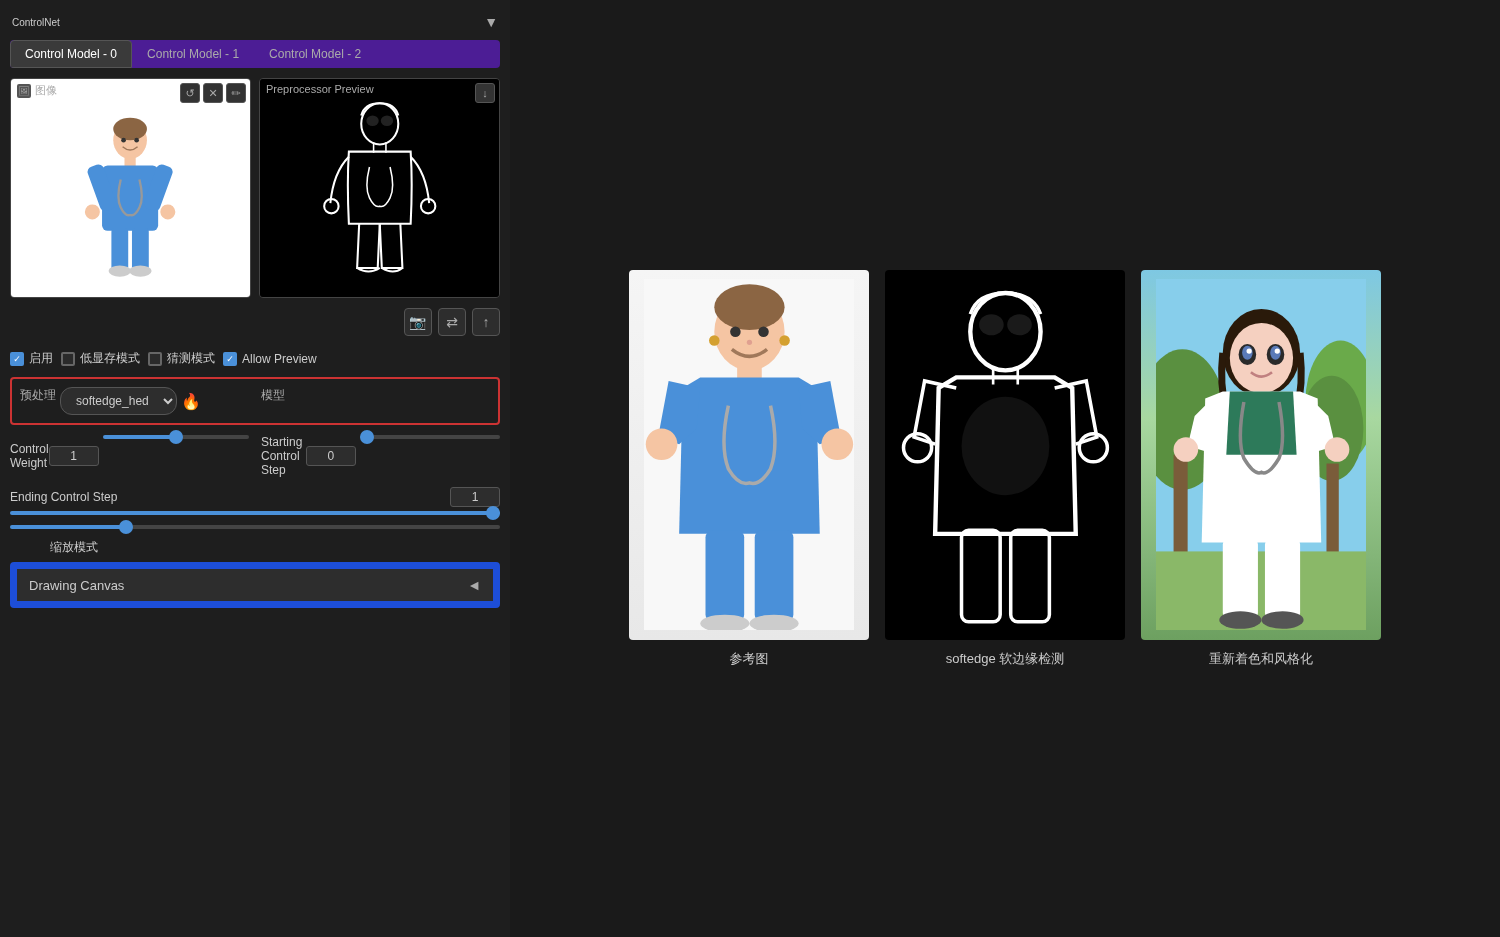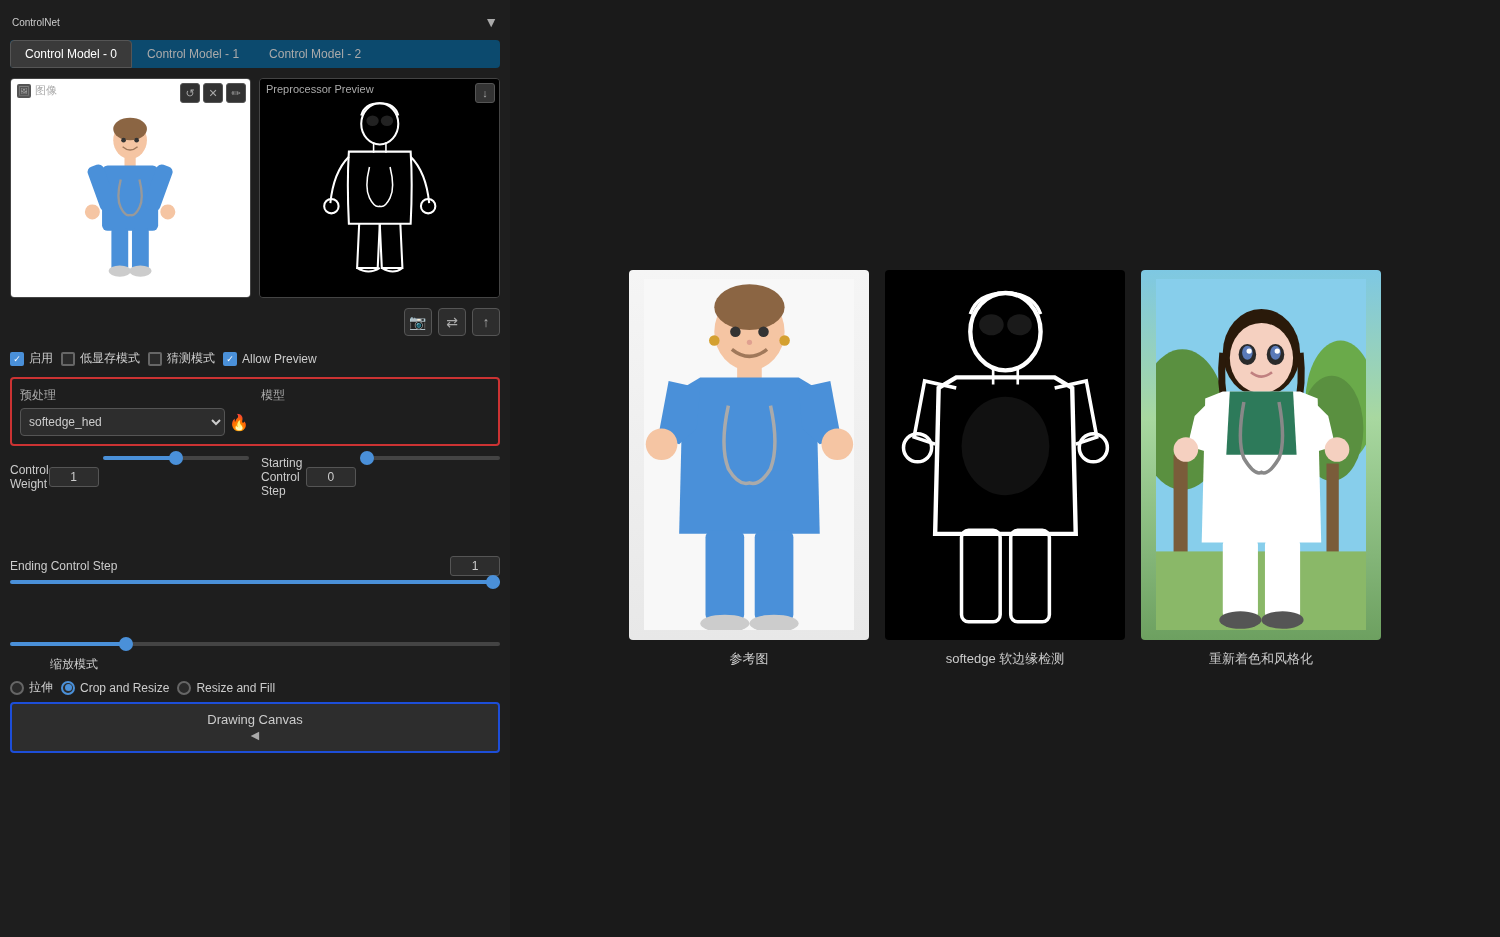--- a/index.html
+++ b/index.html
@@ -39,21 +39,21 @@
     }
     .collapse-arrow {
       color: #aaa;
       font-size: 14px;
     }
 
     
     .tabs-row {
       display: flex;
       gap: 0;
-      background: #0c4a6e;
+      background: #4c1d95;
       border-radius: 4px;
       overflow: hidden;
     }
     .tab {
       padding: 6px 14px;
       cursor: pointer;
       color: #aaa;
       font-size: 12px;
       border: 1px solid transparent;
     }
@@ -186,39 +186,39 @@
       border-radius: 4px;
       padding: 8px;
     }
     .model-row {
       display: flex;
       gap: 12px;
     }
     .model-col {
       flex: 1;
       display: flex;
-      flex-direction: column;
+      flex-direction: row;
       gap: 4px;
     }
     .model-col-label {
       color: #aaa;
       font-size: 12px;
     }
     .select-row {
       display: flex;
       align-items: center;
       gap: 4px;
     }
     .model-select {
       flex: 1;
       background: #2d2d2d;
       border: 1px solid #555;
-      border-radius: 4px;
-      color: #ccc;
-      padding: 5px 4px;
+      border-radius: 12px;
+      color: #ccc;
+      padding: 5px 11px;
       font-size: 12px;
       cursor: pointer;
     }
     .fire-icon {
       color: #ff6600;
       font-size: 16px;
     }
     .refresh-btn {
       width: 28px;
       height: 28px;
@@ -237,21 +237,20 @@
     .sliders-section {
       display: flex;
       flex-direction: column;
       gap: 10px;
       padding: 4px 0;
     }
     .slider-row {
       display: flex;
       flex-direction: column;
       gap: 4px;
-      margin-top: 48px;
     }
     .slider-header {
       display: flex;
       justify-content: space-between;
       align-items: center;
     }
     .slider-label {
       color: #ccc;
       font-size: 12px;
     }
@@ -338,25 +337,24 @@
       color: #ccc;
       font-size: 12px;
     }
 
     
     .canvas-row {
       display: flex;
       align-items: center;
       justify-content: space-between;
       background: #2d2d2d;
-      border: 2px solid #1d4ed8;
+      border: 7px solid #1d4ed8;
       border-radius: 4px;
       padding: 8px 12px;
       cursor: pointer;
-      flex-direction: column;
     }
     .canvas-label {
       color: #ccc;
       font-size: 13px;
     }
     .canvas-arrow {
       color: #aaa;
       font-size: 14px;
     }
 
@@ -621,34 +619,20 @@
       <input type="range" min="0" max="100" value="100" style="--val: 100%; background: linear-gradient(to right, rgb(74, 144, 217) 100%, rgb(68, 68, 68) 100%);">
     </div>
 
     <div class="slider-row">
       <input type="range" min="0" max="100" value="23" style="--val: 23%; background: linear-gradient(to right, rgb(74, 144, 217) 23%, rgb(68, 68, 68) 23%);">
     </div>
   </div>
 
   <div class="zoom-section">
     <span class="zoom-label">缩放模式</span>
-    <div class="zoom-options">
-      <div class="radio-btn">
-        <div class="radio-circle"></div>
-        <span class="radio-label">拉伸</span>
-      </div>
-      <div class="radio-btn">
-        <div class="radio-circle selected"></div>
-        <span class="radio-label">Crop and Resize</span>
-      </div>
-      <div class="radio-btn">
-        <div class="radio-circle"></div>
-        <span class="radio-label">Resize and Fill</span>
-      </div>
-    </div>
   </div>
 
   <div class="canvas-row">
     <span class="canvas-label">Drawing Canvas</span>
     <span class="canvas-arrow">◄</span>
   </div>
 
 </div>
 
 <div class="right-panel">

